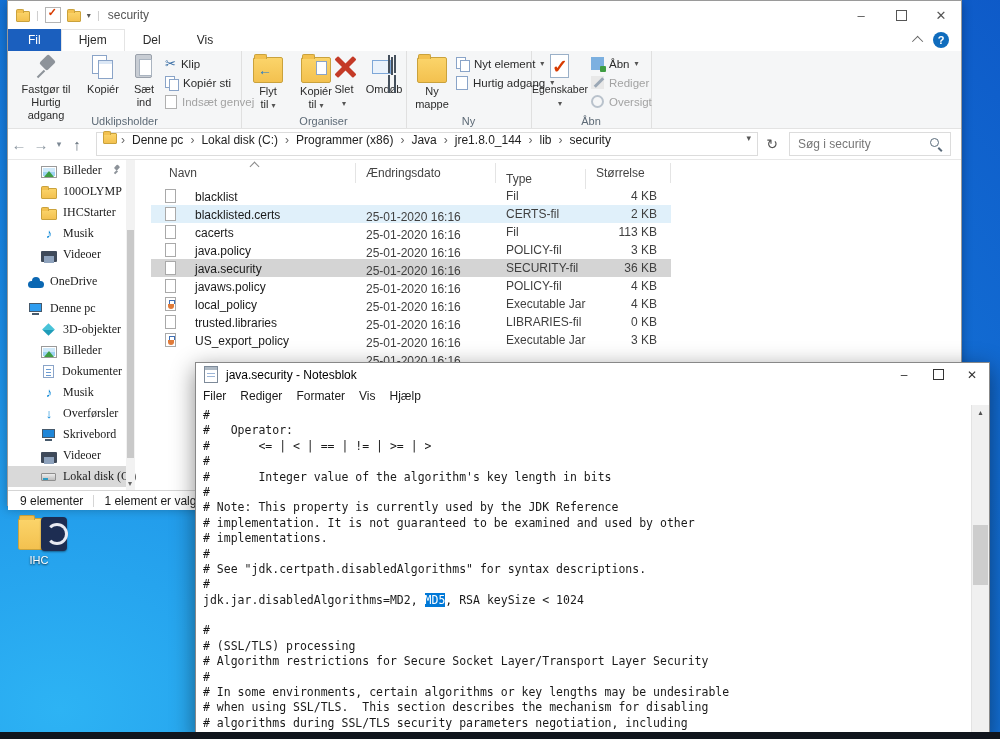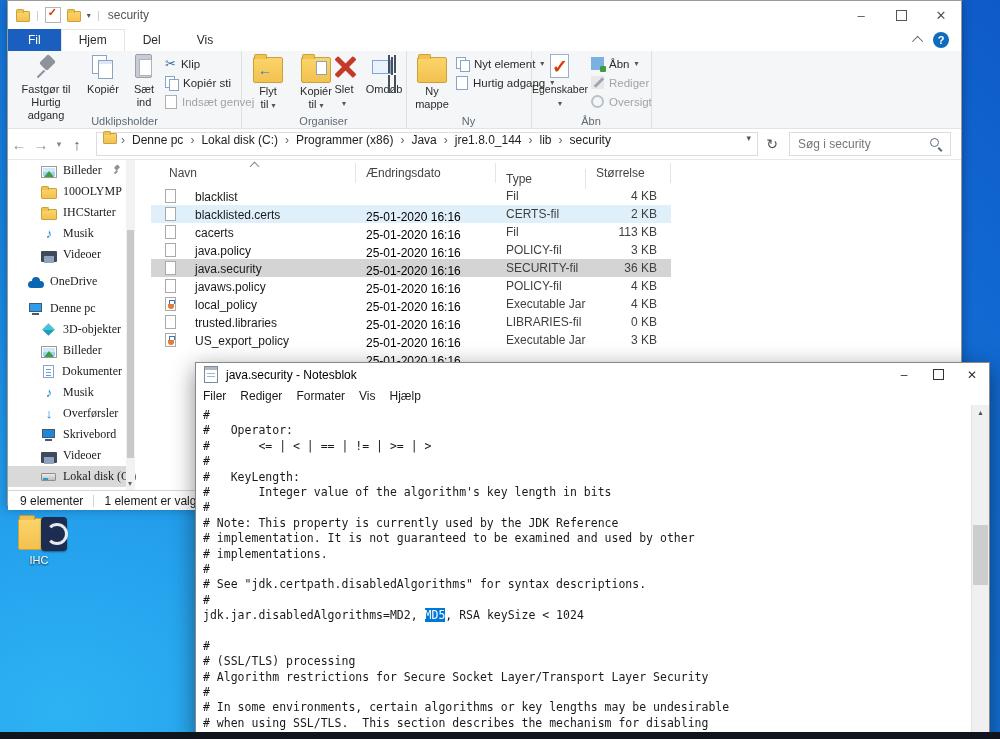--- a/index.html
+++ b/index.html
@@ -147,21 +147,21 @@
   .fcol.c1{width:140px;padding-left:10px;}
   .fcol.c2{width:90px;padding-left:10px;margin-top:12px;}
   .fcol.c3{width:85px;padding-left:10px;}
   .sort-chev{position:absolute;left:100px;top:0px;width:6px;height:6px;border-left:1px solid #888;border-top:1px solid #888;transform:rotate(45deg);}
   .frows{margin-top:4px;}
   .frow{display:flex;height:18px;align-items:center;width:520px;}
   .frow.hover{background:#e0f0fa;}
   .frow.selected{background:#d4d4d4;}
   .fc{box-sizing:border-box;white-space:nowrap;overflow:hidden;}
   .fc.c0{width:205px;padding-left:12px;display:flex;align-items:flex-end;gap:17px;color:#1a1a1a;}
-  .fc.c1{width:140px;padding-left:10px;color:#000000;margin-top:42px;}
+  .fc.c1{width:140px;padding-left:10px;color:#404040;margin-top:42px;}
   .fc.c2{width:90px;padding-left:10px;color:#3f3f3f;}
   .fc.c3{width:85px;text-align:right;padding-right:14px;color:#3f3f3f;}
 
   .statusbar{height:19px;border-top:1px solid #d5d5d5;display:flex;align-items:center;background:#fff;}
   .statusbar .sbl{padding-left:12px;}
   .sb-sep{width:1px;height:12px;background:#d5d5d5;margin:0 10px;}
 
   
   #notepad{left:195px;top:362px;width:795px;height:377px;border:1px solid #888;box-shadow:0 6px 22px rgba(0,0,0,.45);z-index:2;}
   .ntitle{height:23px;display:flex;align-items:center;position:relative;background:#fff;}
@@ -549,21 +549,20 @@
         <span class="nmenu-item">Rediger</span>
         <span class="nmenu-item">Formater</span>
         <span class="nmenu-item">Vis</span>
         <span class="nmenu-item">Hjælp</span>
       </div>
     <div class="ncontent" id="ncontent">
         <div class="nline">#</div>
         <div class="nline">#   Operator:</div>
         <div class="nline">#       &lt;= | &lt; | == | != | &gt;= | &gt;</div>
         <div class="nline">#</div>
-        <div class="nline">#   KeyLength:</div>
         <div class="nline">#       Integer value of the algorithm's key length in bits</div>
         <div class="nline">#</div>
         <div class="nline"># Note: This property is currently used by the JDK Reference</div>
         <div class="nline"># implementation. It is not guaranteed to be examined and used by other</div>
         <div class="nline"># implementations.</div>
         <div class="nline">#</div>
         <div class="nline"># See "jdk.certpath.disabledAlgorithms" for syntax descriptions.</div>
         <div class="nline">#</div>
         <div class="nline">jdk.jar.disabledAlgorithms=MD2, <span class="sel">MD5</span>, RSA keySize &lt; 1024</div>
         <div class="nline"> </div>

